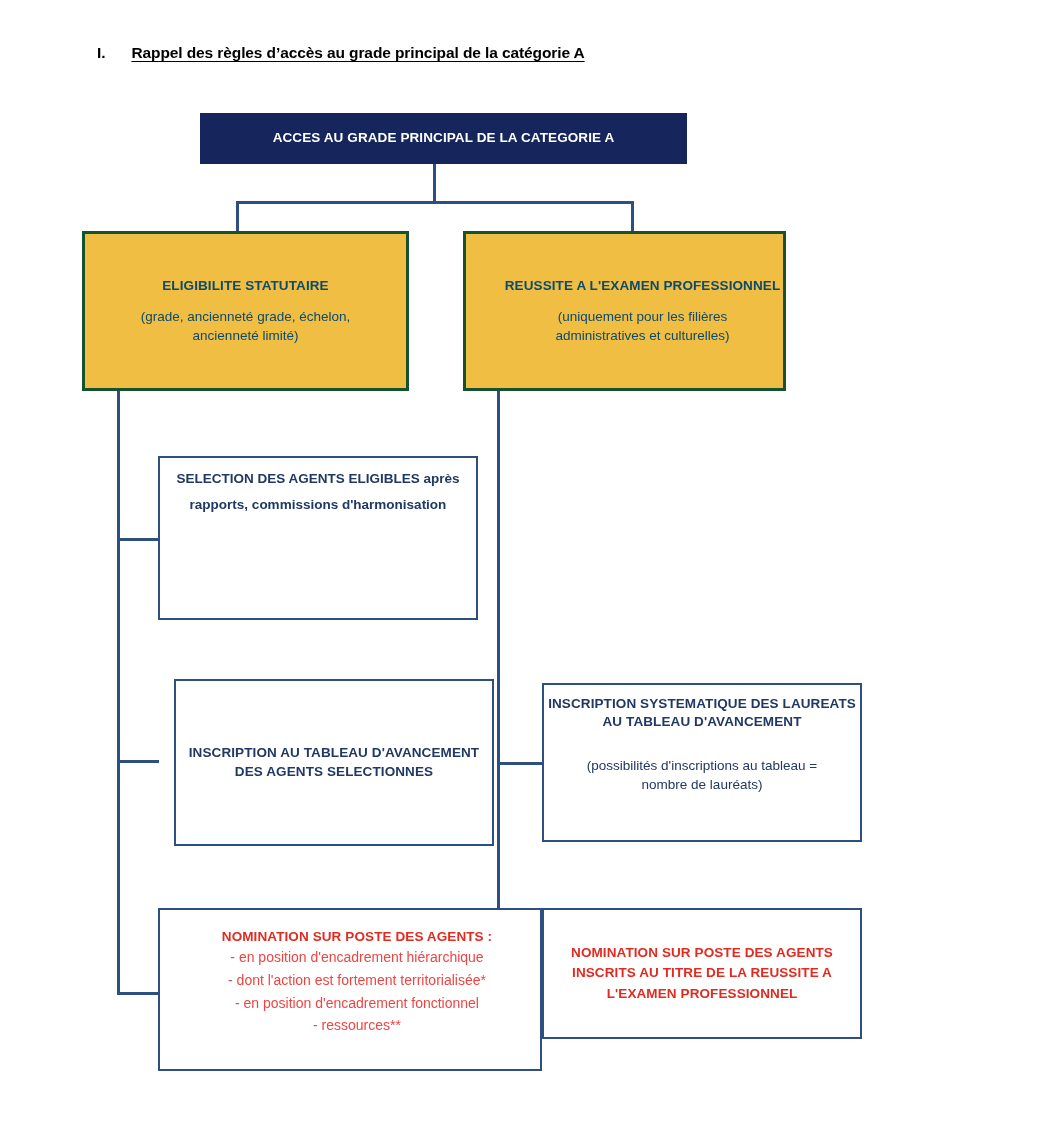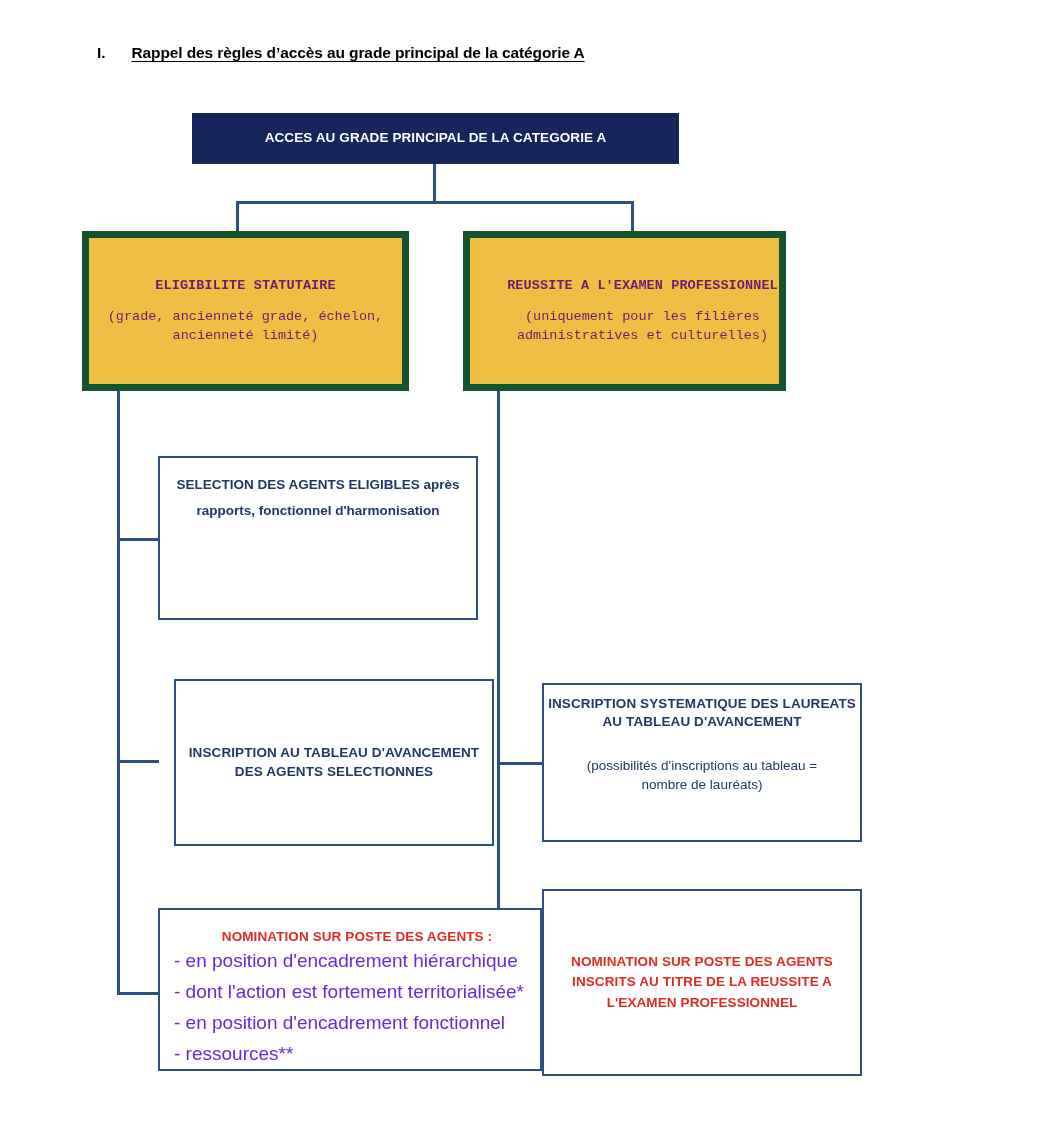--- a/index.html
+++ b/index.html
@@ -57,23 +57,22 @@
     background: #16255c;
     border: 1px solid #16255c;
     color: #ffffff;
     font-size: 15.5px;
     font-weight: bold;
     letter-spacing: 0.2px;
   }
 
   .node-gold {
     background: #efbe42;
-    border: 7px solid #14532d;
-    color: #701a75;
-    font-family: Liberation Mono, monospace;
+    border: 3px solid #14532d;
+    color: #0c4a6e;
   }
 
   .node-white {
     background: #ffffff;
     border: 2px solid #2e4f82;
   }
 
   .node .title {
     font-weight: bold;
     font-size: 13.5px;
@@ -112,24 +111,25 @@
     align-self: center;
     font-size: 13.5px;
   }
   .node-red ul {
     list-style: none;
     margin: 0;
     padding: 0;
     width: 100%;
   }
   .node-red li {
-    font-size: 19px;
+    font-size: 14px;
     line-height: 1.62;
-    color: #6d28d9;
+    color: #ef4444;
     white-space: nowrap;
+    text-align: center;
   }
 
   .node-red-center {
     color: #e02b20;
   }
   .node-red-center .title {
     color: #e02b20;
     font-size: 13.5px;
     line-height: 1.5;
   }
@@ -158,44 +158,44 @@
 
   <div class="conn conn-v" style="left:117px; top:390px; height:605px;"></div>
   <div class="conn conn-h" style="left:117px; top:538px; width:42px;"></div>
   <div class="conn conn-h" style="left:117px; top:760px; width:42px;"></div>
   <div class="conn conn-h" style="left:117px; top:992px; width:42px;"></div>
 
   <div class="conn conn-v" style="left:497px; top:390px; height:605px;"></div>
   <div class="conn conn-h" style="left:497px; top:762px; width:46px;"></div>
   <div class="conn conn-h" style="left:497px; top:992px; width:46px;"></div>
 
-  <div class="node node-root" style="left:192px; top:113px; width:487px; height:51px;">
+  <div class="node node-root" style="left:200px; top:113px; width:487px; height:51px;">
     <div class="title">ACCES AU GRADE PRINCIPAL DE LA CATEGORIE A</div>
   </div>
 
   <div class="node node-gold" style="left:82px; top:231px; width:327px; height:160px;">
     <div class="title">ELIGIBILITE STATUTAIRE</div>
     <div class="subtitle">
       <div>(grade, ancienneté grade, échelon,</div>
       <div>ancienneté limité)</div>
     </div>
   </div>
 
   <div class="node node-gold" style="left:463px; top:231px; width:323px; height:160px;padding-left:36px;">
     <div class="title">REUSSITE A L'EXAMEN PROFESSIONNEL</div>
     <div class="subtitle">
       <div>(uniquement pour les filières</div>
       <div>administratives et culturelles)</div>
     </div>
   </div>
 
-  <div class="node node-white" style="left:158px; top:456px; width:320px; height:164px; justify-content:flex-start; padding-top:14px;">
+  <div class="node node-white" style="left:158px; top:456px; width:320px; height:164px; justify-content:flex-start; padding-top:8px;">
     <div class="gap-title">
       <div>SELECTION DES AGENTS ELIGIBLES après</div>
-      <div>rapports,  fonctionnel d'harmonisation</div>
+      <div>rapports,  commissions d'harmonisation</div>
     </div>
   </div>
 
   <div class="node node-white" style="left:158px; top:679px; width:320px; height:167px;margin-left:16px;">
     <div class="title">
       <div>INSCRIPTION AU TABLEAU D'AVANCEMENT</div>
       <div>DES AGENTS SELECTIONNES</div>
     </div>
   </div>
 
@@ -213,21 +213,21 @@
     <div class="title">
       <div class="node-overflow">INSCRIPTION SYSTEMATIQUE DES LAUREATS</div>
       <div>AU TABLEAU D'AVANCEMENT</div>
     </div>
     <div class="spaced-sub">
       <div>(possibilités d'inscriptions au tableau =</div>
       <div>nombre de lauréats)</div>
     </div>
   </div>
 
-  <div class="node node-white node-red-center" style="left:542px; top:889px; width:320px; height:187px;">
+  <div class="node node-white node-red-center" style="left:542px; top:908px; width:320px; height:131px;">
     <div class="title">
       <div>NOMINATION SUR POSTE DES AGENTS</div>
       <div>INSCRITS AU TITRE DE LA REUSSITE A</div>
       <div>L'EXAMEN PROFESSIONNEL</div>
     </div>
   </div>
 
 </div>
 
 </body></html>

